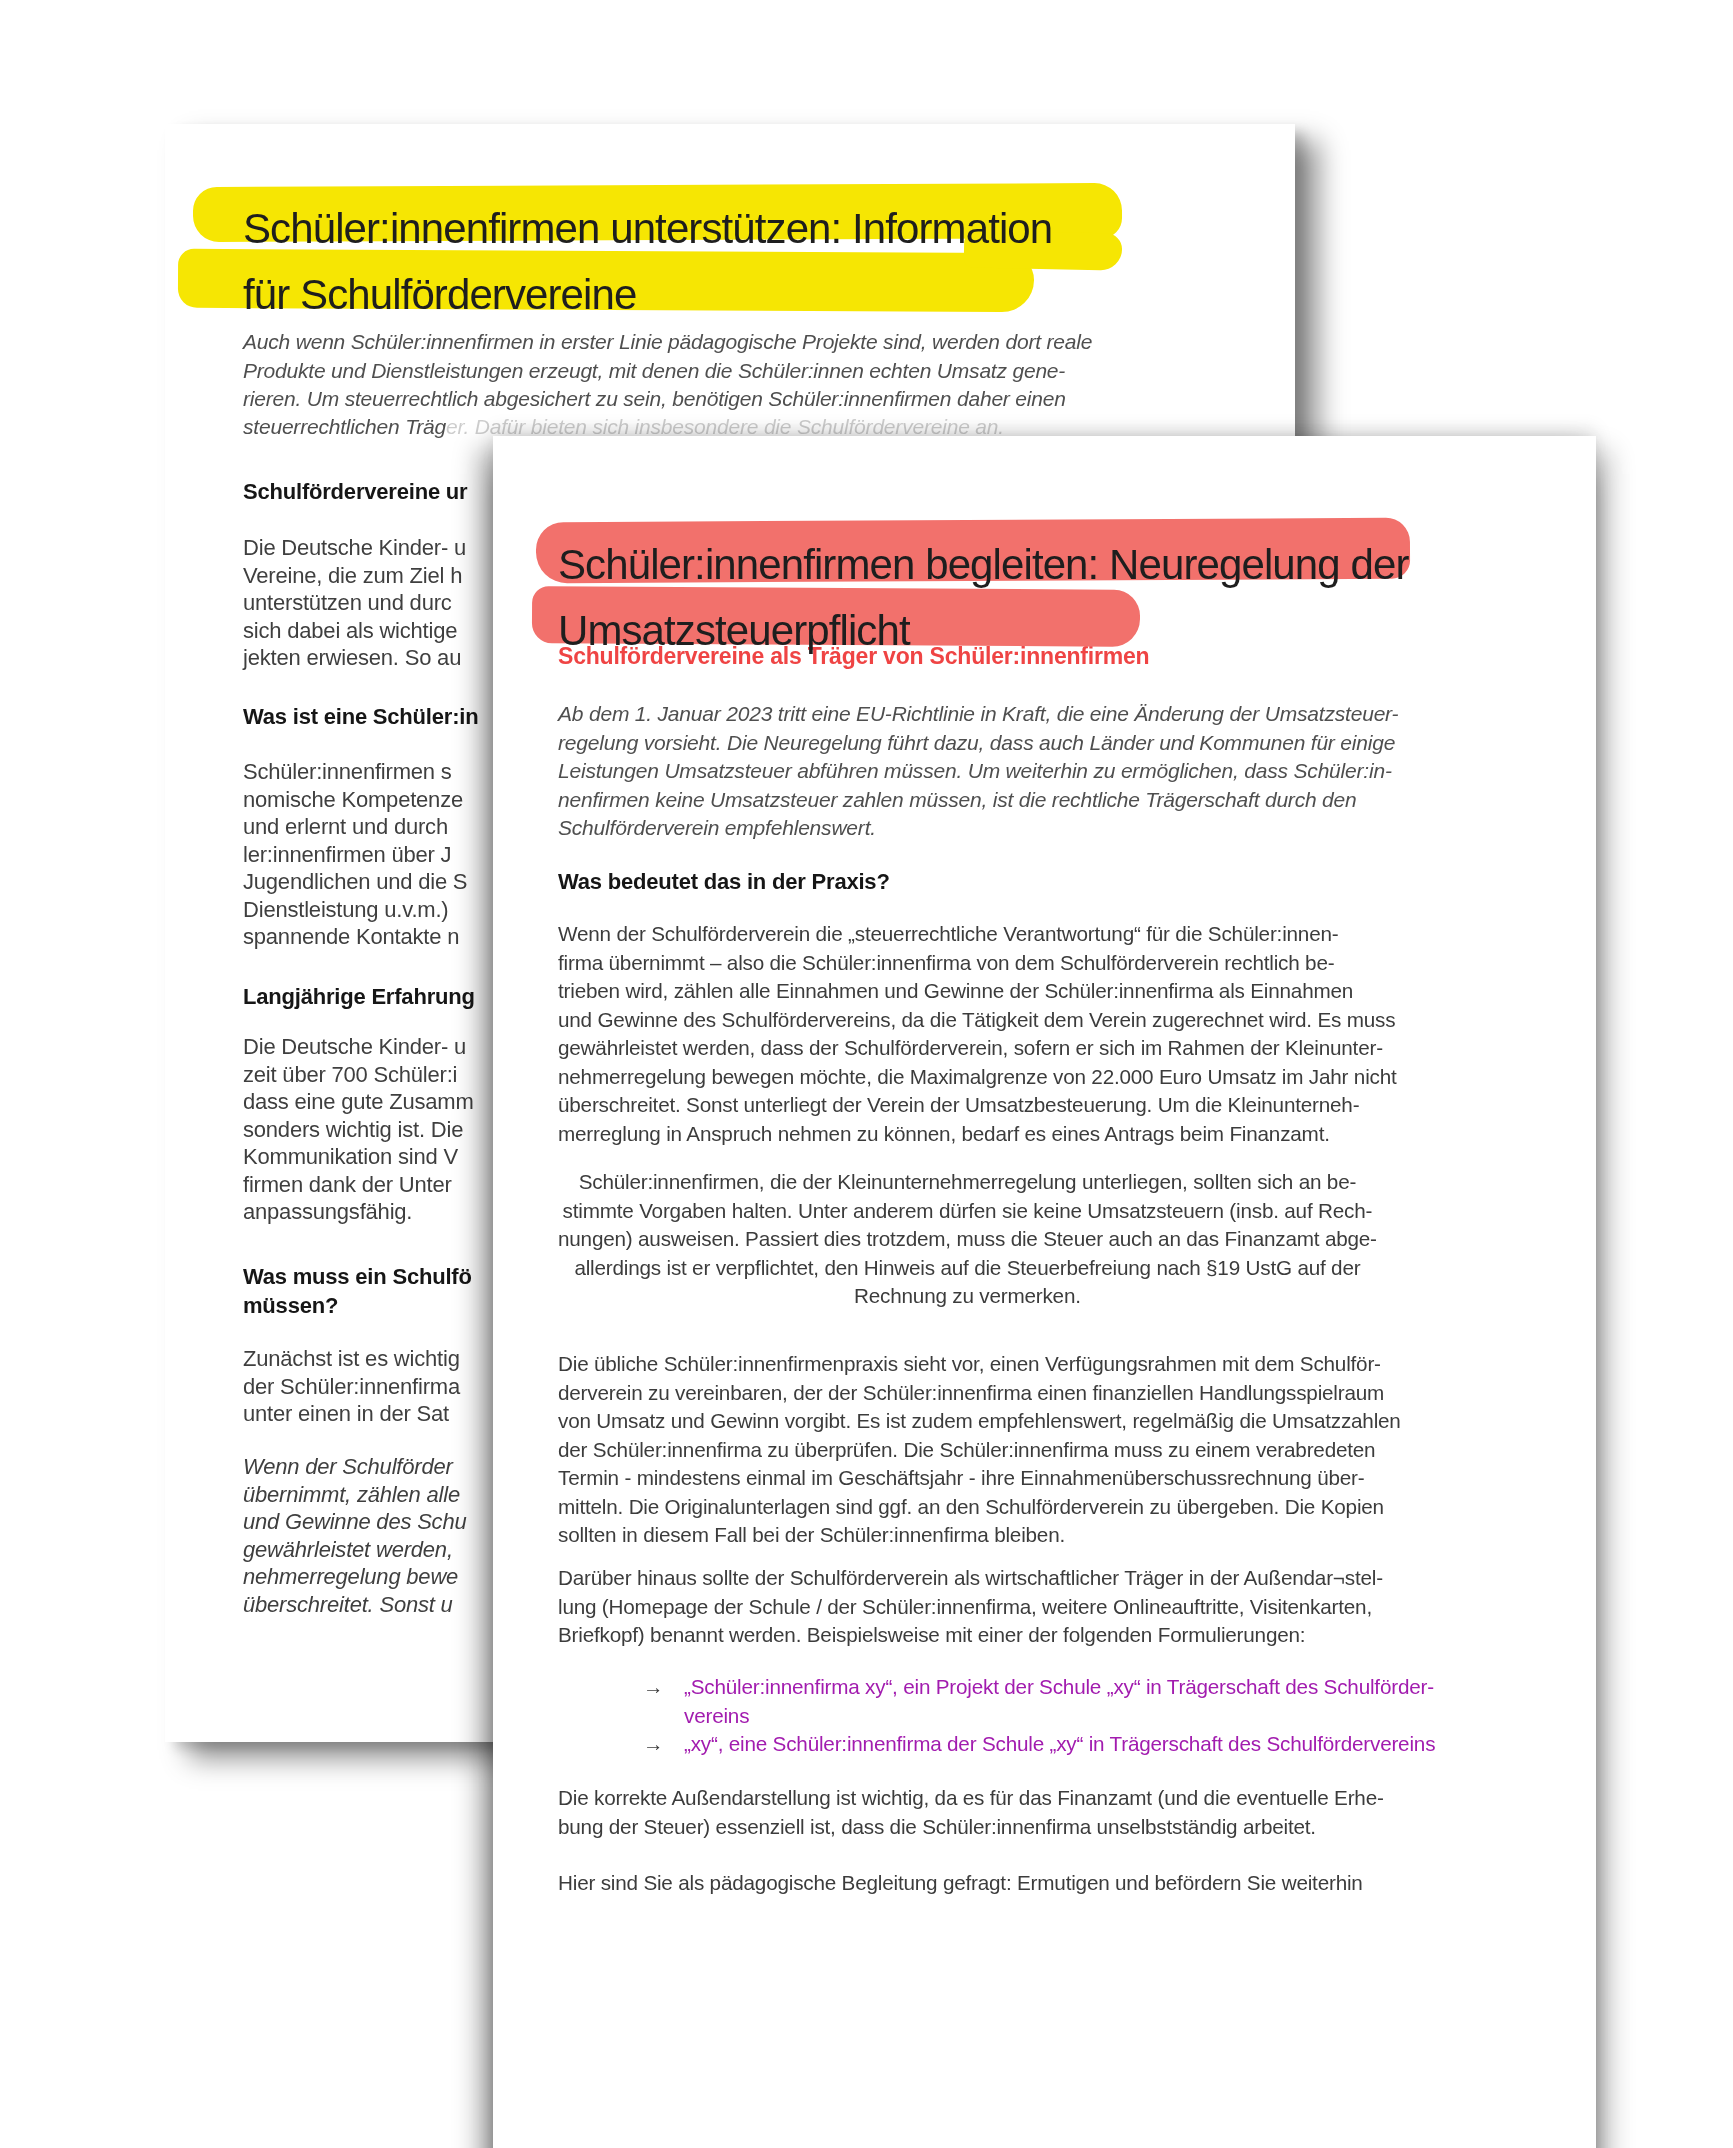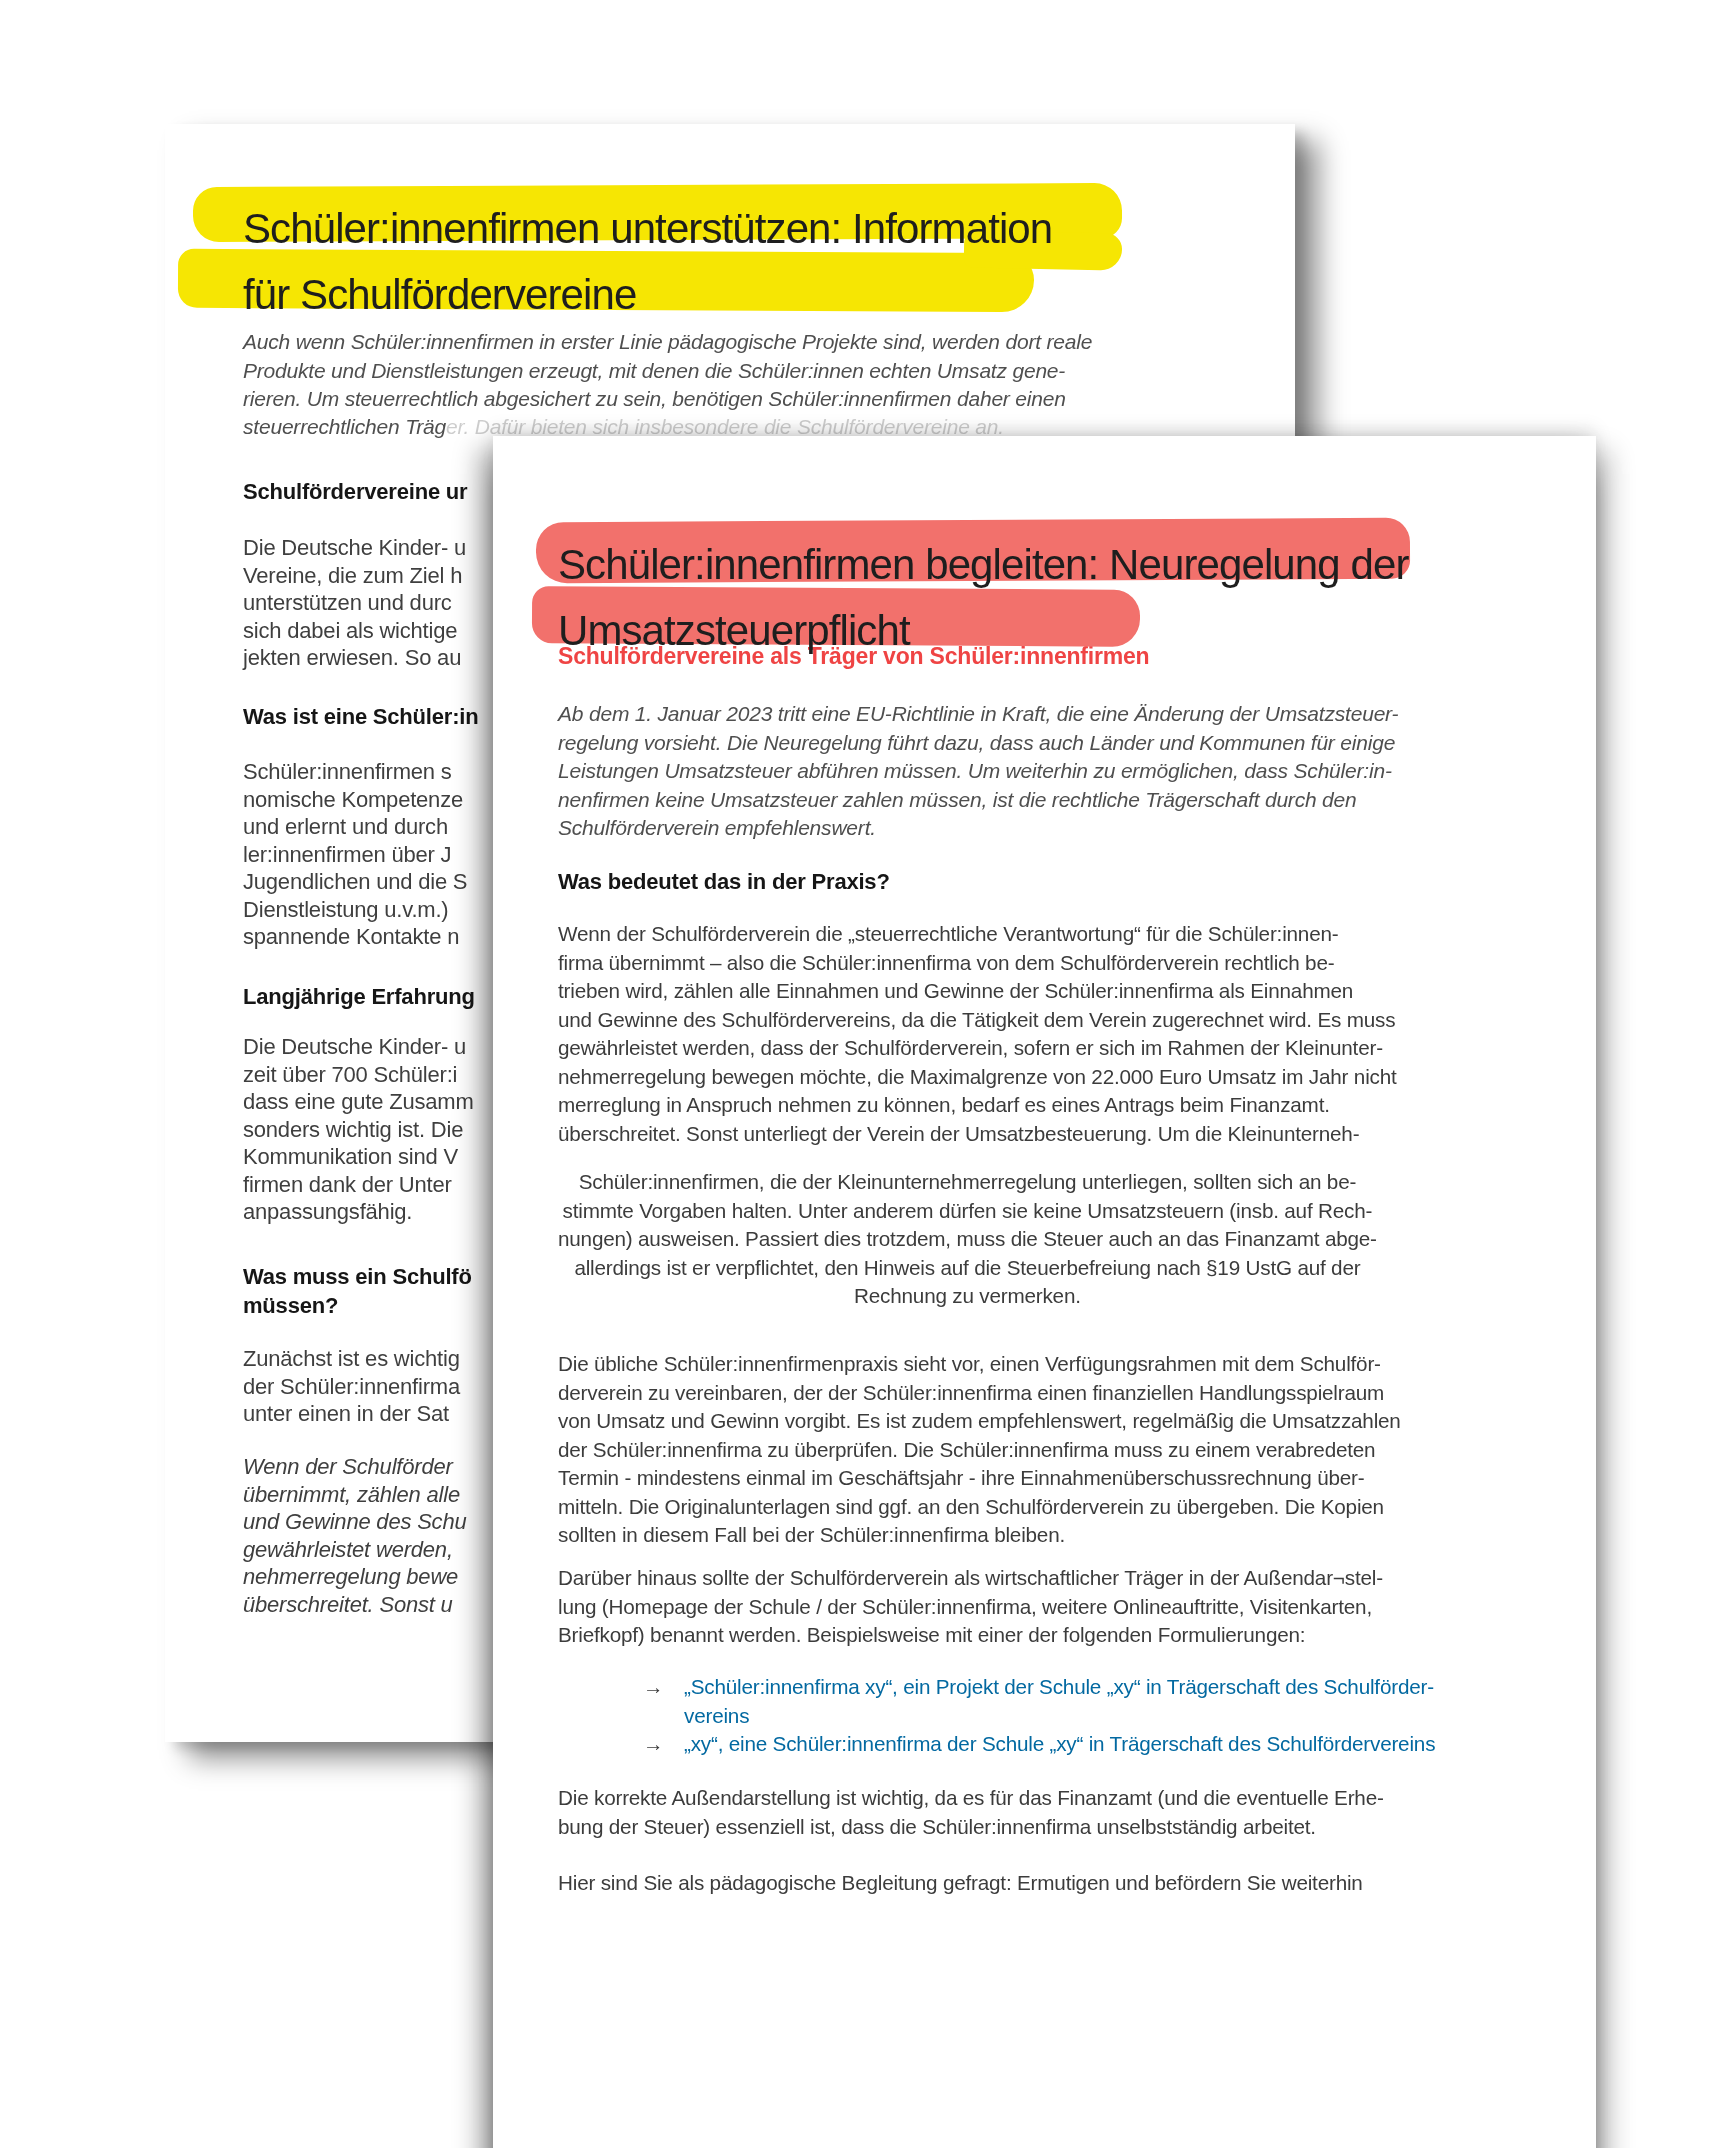--- a/index.html
+++ b/index.html
@@ -34,21 +34,21 @@
   .bodytext .tl{
     font-size:20.7px;color:#3c3c3c;line-height:28.5px;white-space:nowrap;letter-spacing:-0.2px;
   }
   .backcol .tl{font-size:22px;color:#3f3f3f;line-height:27.5px;white-space:nowrap;letter-spacing:-0.2px;}
   .colhead{font-size:22px;font-weight:700;color:#161616;white-space:nowrap;line-height:28.5px;letter-spacing:-0.2px;}
   .faded{opacity:.28;}
   .bullet-row{display:flex;align-items:flex-start;}
   .bullet-arrow{
     width:41px;flex:0 0 41px;font-size:20.7px;color:#3c3c3c;line-height:28.5px;
   }
-  .bullet-lines .tl{font-size:20.7px;color:#0369a1;line-height:28.5px;white-space:nowrap;letter-spacing:-0.2px;}
+  .bullet-lines .tl{font-size:20.7px;color:#a21caf;line-height:28.5px;white-space:nowrap;letter-spacing:-0.2px;}
 </style>
 </head>
 <body>
 
 <div class="page back-page">
 
   <div class="hl" style="left: 27.5px; top: 61px; width: 929px; height: 55px; border-radius: 24px 27.5px 20px 26px; transform: rotate(-0.25deg); background-color: rgb(246, 230, 3);"></div>
   <div class="hl" style="left: 13px; top: 127px; width: 856px; height: 59px; border-radius: 18.4px 31px 37px 22px; transform: rotate(0.3deg); background-color: rgb(246, 230, 3);"></div>
   <div class="hl" style="left: 799px; top: 108px; width: 158px; height: 37px; border-radius: 13px 16.5px 22px 9.2px; transform: rotate(1.2deg); background-color: rgb(246, 230, 3);"></div>
 
@@ -138,22 +138,22 @@
 
   <div class="abs colhead" style="left:65px;top:432px;">Was bedeutet das in der Praxis?</div>
 
   <div class="abs bodytext" style="left:65px;top:484px;">
       <div class="tl">Wenn der Schulförderverein die „steuerrechtliche Verantwortung“ für die Schüler:innen-</div>
       <div class="tl">firma übernimmt – also die Schüler:innenfirma von dem Schulförderverein rechtlich be-</div>
       <div class="tl">trieben wird, zählen alle Einnahmen und Gewinne der Schüler:innenfirma als Einnahmen</div>
       <div class="tl">und Gewinne des Schulfördervereins, da die Tätigkeit dem Verein zugerechnet wird. Es muss</div>
       <div class="tl">gewährleistet werden, dass der Schulförderverein, sofern er sich im Rahmen der Kleinunter-</div>
       <div class="tl">nehmerregelung bewegen möchte, die Maximalgrenze von 22.000 Euro Umsatz im Jahr nicht</div>
+      <div class="tl">überschreitet. Sonst unterliegt der Verein der Umsatzbesteuerung. Um die Kleinunterneh-</div>
       <div class="tl">merreglung in Anspruch nehmen zu können, bedarf es eines Antrags beim Finanzamt.</div>
-      <div class="tl">überschreitet. Sonst unterliegt der Verein der Umsatzbesteuerung. Um die Kleinunterneh-</div>
     </div>
   <div class="abs bodytext" style="left:65px;top:732px;text-align:center;">
       <div class="tl">Schüler:innenfirmen, die der Kleinunternehmerregelung unterliegen, sollten sich an be-</div>
       <div class="tl">stimmte Vorgaben halten. Unter anderem dürfen sie keine Umsatzsteuern (insb. auf Rech-</div>
       <div class="tl">nungen) ausweisen. Passiert dies trotzdem, muss die Steuer auch an das Finanzamt abge-</div>
       <div class="tl">allerdings ist er verpflichtet, den Hinweis auf die Steuerbefreiung nach §19 UstG auf der</div>
       <div class="tl">Rechnung zu vermerken.</div>
     </div>
   <div class="abs bodytext" style="left:65px;top:914px;">
       <div class="tl">Die übliche Schüler:innenfirmenpraxis sieht vor, einen Verfügungsrahmen mit dem Schulför-</div>

